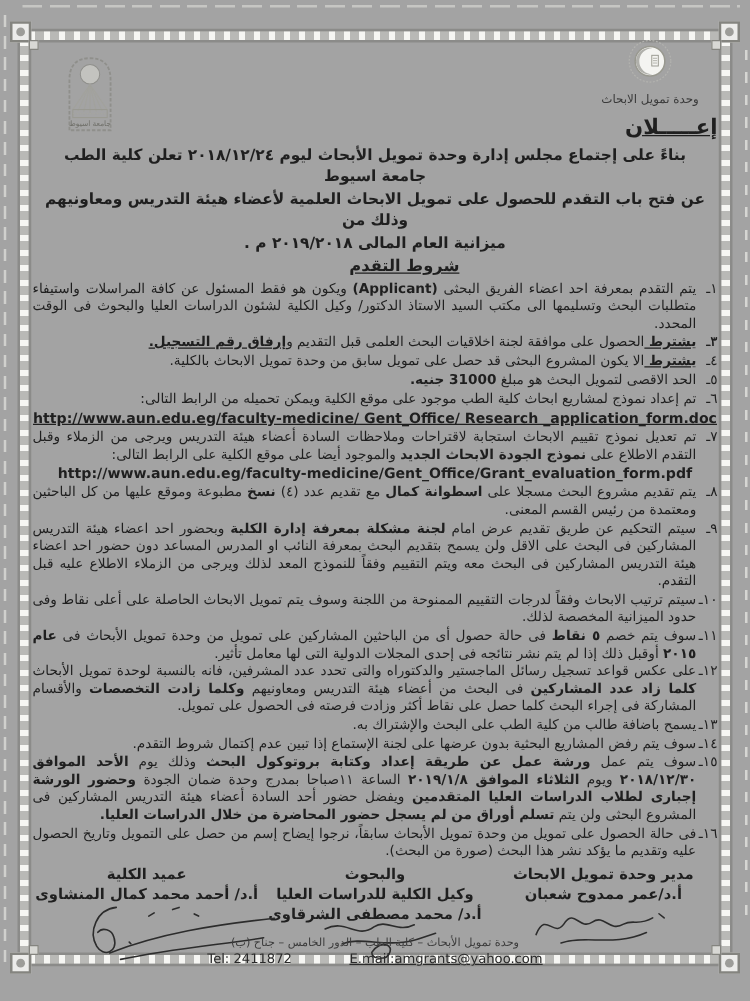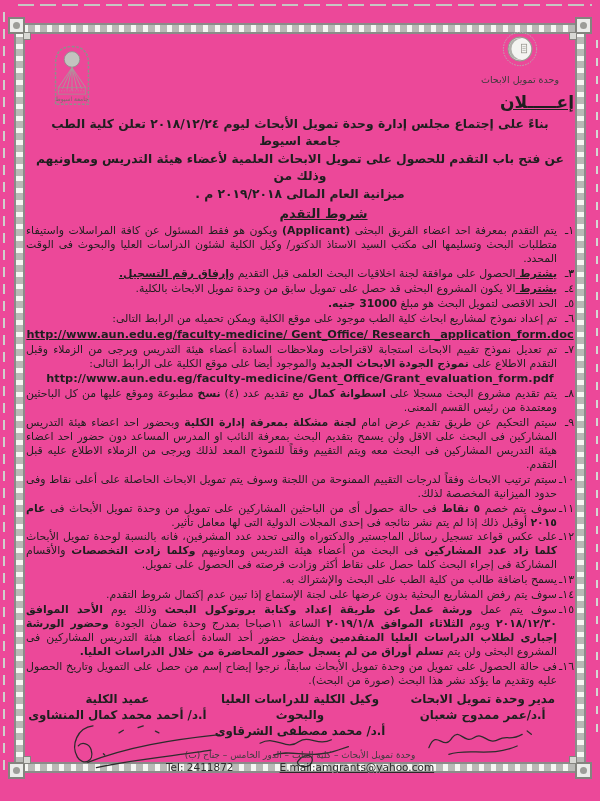--- a/index.html
+++ b/index.html
@@ -1,16 +1,16 @@
 <!DOCTYPE html>
 <html lang="ar"><head>
 <meta charset="utf-8">
 <style>
   html,body{margin:0;padding:0;background:#e9e9e6;}
-  .page{position:relative;width:600px;height:801px;margin:0 auto;background:#ec4899;overflow:hidden;
+  .page{position:relative;width:600px;height:801px;margin:0 auto;background:#a3a3a3;overflow:hidden;
         font-family:"DejaVu Sans",sans-serif;color:#1f1f1f;}
   
   .scan-top{position:absolute;top:4px;left:18px;right:8px;height:2px;
     background:repeating-linear-gradient(90deg,#c6c6c3 0 16px,transparent 16px 22px);}
   .scan-left{position:absolute;left:3px;top:12px;bottom:30px;width:2px;
     background:repeating-linear-gradient(180deg,#d0d0cd 0 10px,transparent 10px 17px);}
   .scan-right{position:absolute;right:2px;top:40px;bottom:60px;width:2px;
     background:repeating-linear-gradient(180deg,#d6d6d3 0 8px,transparent 8px 18px);}
   
   .ft,.fb{position:absolute;left:14px;right:14px;height:7px;border-top:2px solid #8b8b89;border-bottom:2px solid #8b8b89;
@@ -144,22 +144,22 @@
         <div>أ.د/عمر ممدوح شعبان</div>
         <svg class="sig-svg sig-dir" width="130" height="40" viewBox="0 0 150 48">
           <g fill="none" stroke="#2c2c2c" stroke-width="1.5" stroke-linecap="round">
             <path d="M10 32 C 20 8, 27 38, 38 20 C 47 8, 52 28, 64 20 C 76 12, 80 30, 94 22 C 103 17, 108 24, 122 16"></path>
             <path d="M34 40 C 58 32, 84 44, 116 30"></path>
             <path d="M128 12 l5 4"></path>
           </g>
         </svg>
       </div>
       <div class="sig-col">
+        <div>والبحوث</div>
         <div>وكيل الكلية للدراسات العليا</div>
-        <div>والبحوث</div>
         <div>أ.د/ محمد مصطفى الشرقاوى</div>
         <svg class="sig-svg sig-mid" width="130" height="34" viewBox="0 0 150 40">
           <g fill="none" stroke="#2c2c2c" stroke-width="1.5" stroke-linecap="round">
             <path d="M28 12 C 48 2, 58 22, 74 10 C 86 2, 96 16, 112 8"></path>
             <path d="M44 26 C 64 18, 88 32, 120 20 L 132 16"></path>
             <path d="M72 34 C 80 22, 94 26, 88 36 C 84 42, 72 40, 72 34"></path>
           </g>
         </svg>
       </div>
       <div class="sig-col">

